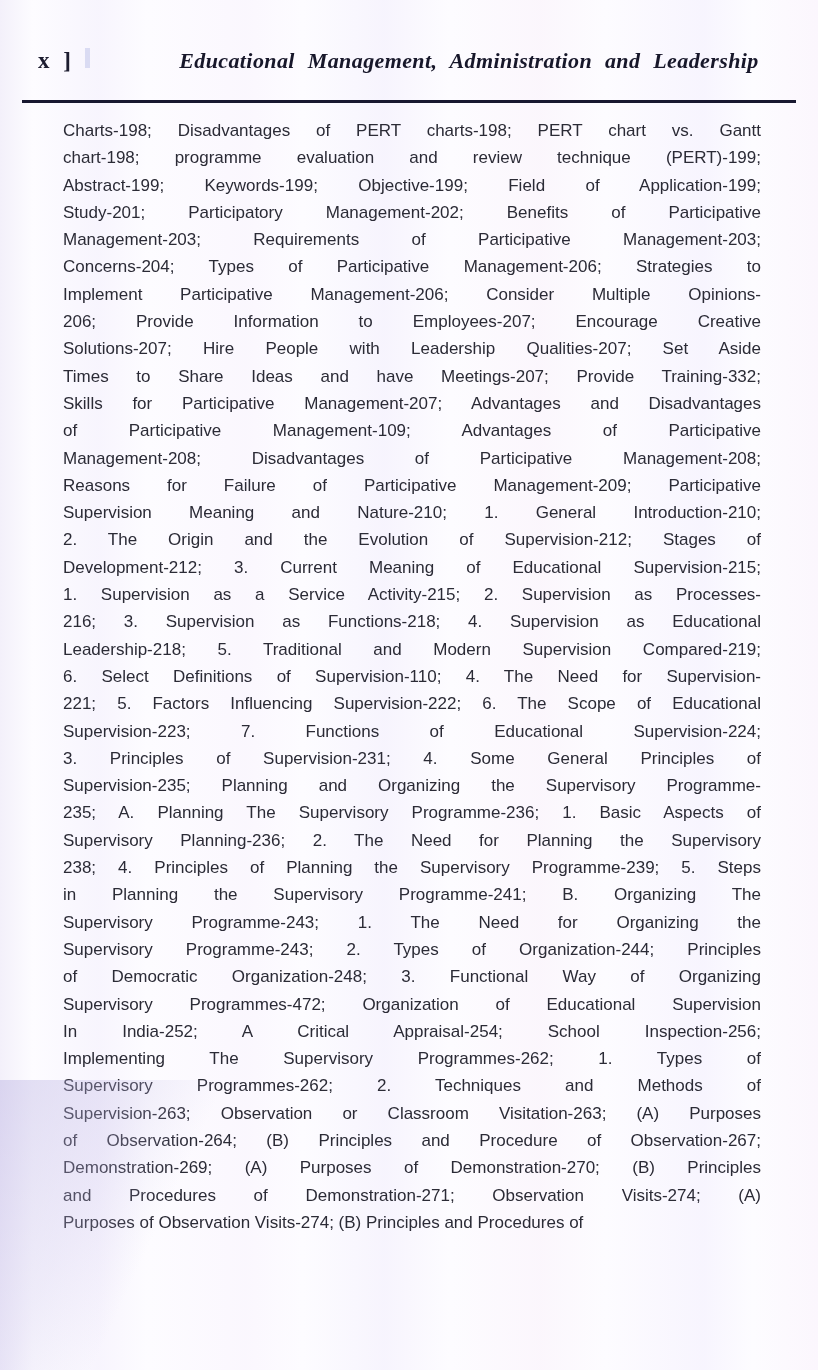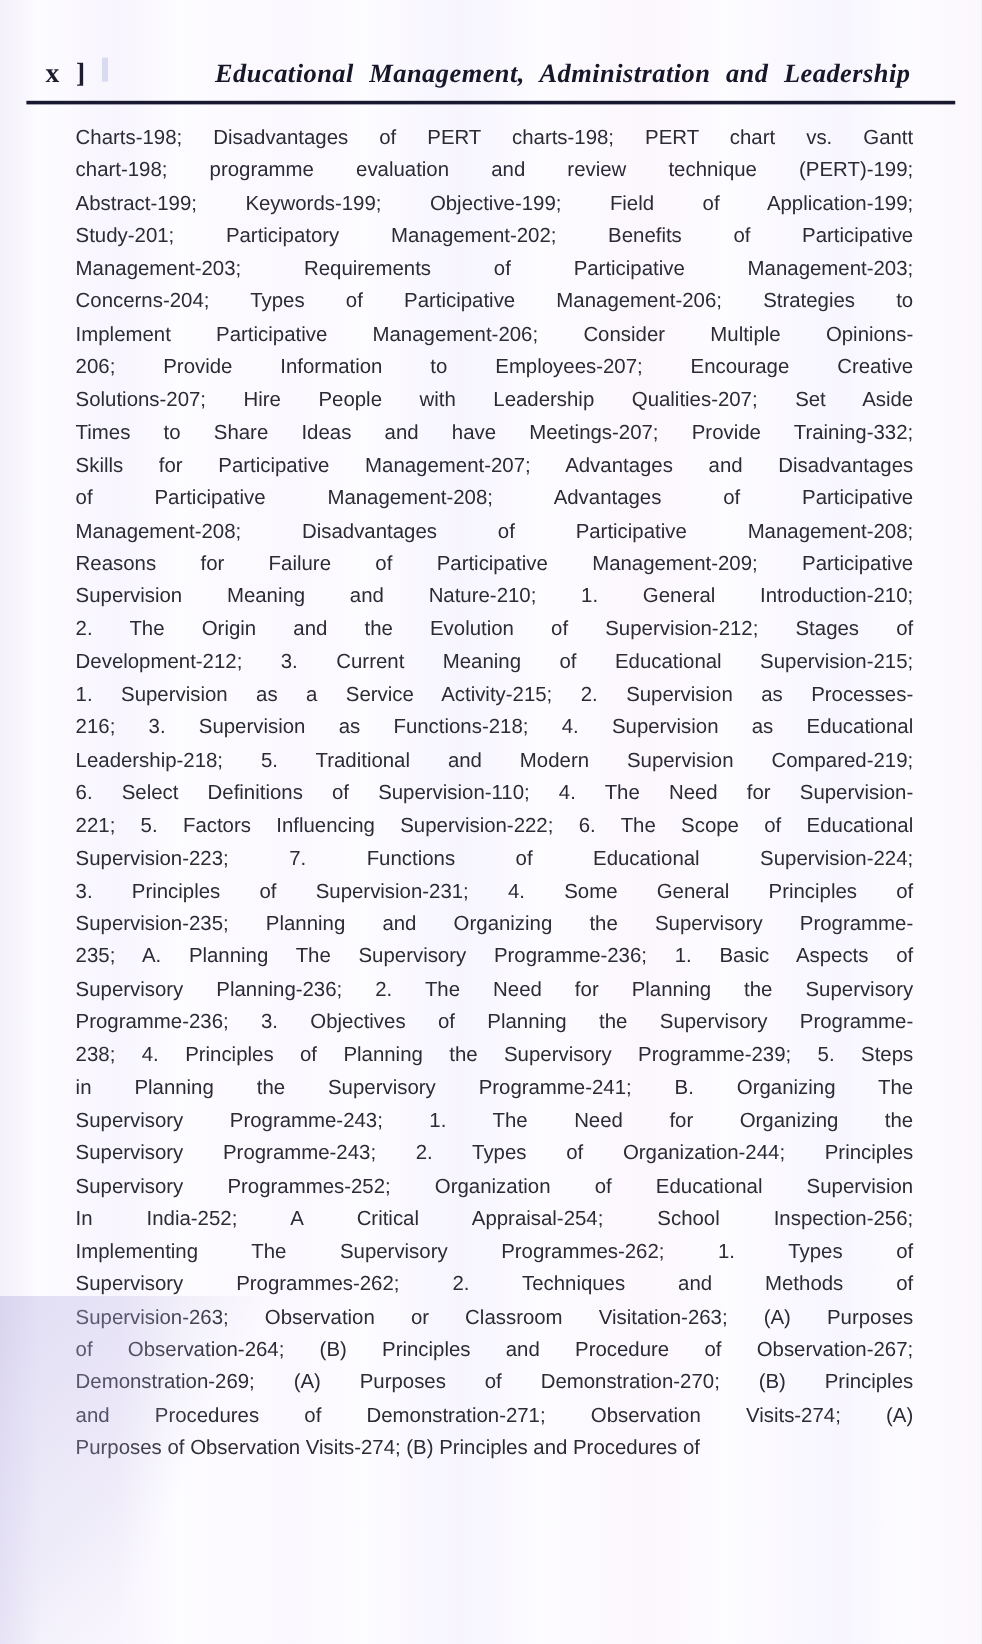--- a/index.html
+++ b/index.html
@@ -54,21 +54,21 @@
   .folio-tick {
     display: inline-block;
     width: 5px;
     height: 20px;
     margin-left: 10px;
     background: rgba(140,150,215,0.28);
     vertical-align: -3px;
   }
   .running-title {
     flex: 1;
-    margin: 0 0 0 60px;
+    margin: 0 0 16px 60px;
     text-align: center;
     font-family: "Liberation Serif", serif;
     font-style: italic;
     font-weight: bold;
     font-size: 22px;
     letter-spacing: 0.4px;
     word-spacing: 7px;
     color: #17172a;
     white-space: nowrap;
   }
@@ -112,42 +112,42 @@
       <div class="line">chart-198; programme evaluation and review technique (PERT)-199;</div>
       <div class="line">Abstract-199; Keywords-199; Objective-199; Field of Application-199;</div>
       <div class="line">Study-201; Participatory Management-202; Benefits of Participative</div>
       <div class="line">Management-203; Requirements of Participative Management-203;</div>
       <div class="line">Concerns-204; Types of Participative Management-206; Strategies to</div>
       <div class="line">Implement Participative Management-206; Consider Multiple Opinions-</div>
       <div class="line">206; Provide Information to Employees-207; Encourage Creative</div>
       <div class="line">Solutions-207; Hire People with Leadership Qualities-207; Set Aside</div>
       <div class="line">Times to Share Ideas and have Meetings-207; Provide Training-332;</div>
       <div class="line">Skills for Participative Management-207; Advantages and Disadvantages</div>
-      <div class="line">of Participative Management-208; Advantages of Participative</div>
+      <div class="line">of Participative Management-109; Advantages of Participative</div>
       <div class="line">Management-208; Disadvantages of Participative Management-208;</div>
       <div class="line">Reasons for Failure of Participative Management-209; Participative</div>
       <div class="line">Supervision Meaning and Nature-210; 1. General Introduction-210;</div>
       <div class="line">2. The Origin and the Evolution of Supervision-212; Stages of</div>
       <div class="line">Development-212; 3. Current Meaning of Educational Supervision-215;</div>
       <div class="line">1. Supervision as a Service Activity-215; 2. Supervision as Processes-</div>
       <div class="line">216; 3. Supervision as Functions-218; 4. Supervision as Educational</div>
       <div class="line">Leadership-218; 5. Traditional and Modern Supervision Compared-219;</div>
       <div class="line">6. Select Definitions of Supervision-110; 4. The Need for Supervision-</div>
       <div class="line">221; 5. Factors Influencing Supervision-222; 6. The Scope of Educational</div>
       <div class="line">Supervision-223; 7. Functions of Educational Supervision-224;</div>
       <div class="line">3. Principles of Supervision-231; 4. Some General Principles of</div>
       <div class="line">Supervision-235; Planning and Organizing the Supervisory Programme-</div>
       <div class="line">235; A. Planning The Supervisory Programme-236; 1. Basic Aspects of</div>
       <div class="line">Supervisory Planning-236; 2. The Need for Planning the Supervisory</div>
-      <div class="line">Programme-236; 3. Objectives of Planning the Supervisory Programme-</div>
       <div class="line">238; 4. Principles of Planning the Supervisory Programme-239; 5. Steps</div>
       <div class="line">in Planning the Supervisory Programme-241; B. Organizing The</div>
       <div class="line">Supervisory Programme-243; 1. The Need for Organizing the</div>
       <div class="line">Supervisory Programme-243; 2. Types of Organization-244; Principles</div>
-      <div class="line">Supervisory Programmes-252; Organization of Educational Supervision</div>
+      <div class="line">of Democratic Organization-248; 3. Functional Way of Organizing</div>
+      <div class="line">Supervisory Programmes-472; Organization of Educational Supervision</div>
       <div class="line">In India-252; A Critical Appraisal-254; School Inspection-256;</div>
       <div class="line">Implementing The Supervisory Programmes-262; 1. Types of</div>
       <div class="line">Supervisory Programmes-262; 2. Techniques and Methods of</div>
       <div class="line">Supervision-263; Observation or Classroom Visitation-263; (A) Purposes</div>
       <div class="line">of Observation-264; (B) Principles and Procedure of Observation-267;</div>
       <div class="line">Demonstration-269; (A) Purposes of Demonstration-270; (B) Principles</div>
       <div class="line">and Procedures of Demonstration-271; Observation Visits-274; (A)</div>
       <div class="line last">Purposes of Observation Visits-274; (B) Principles and Procedures of</div>
     </div>
 

